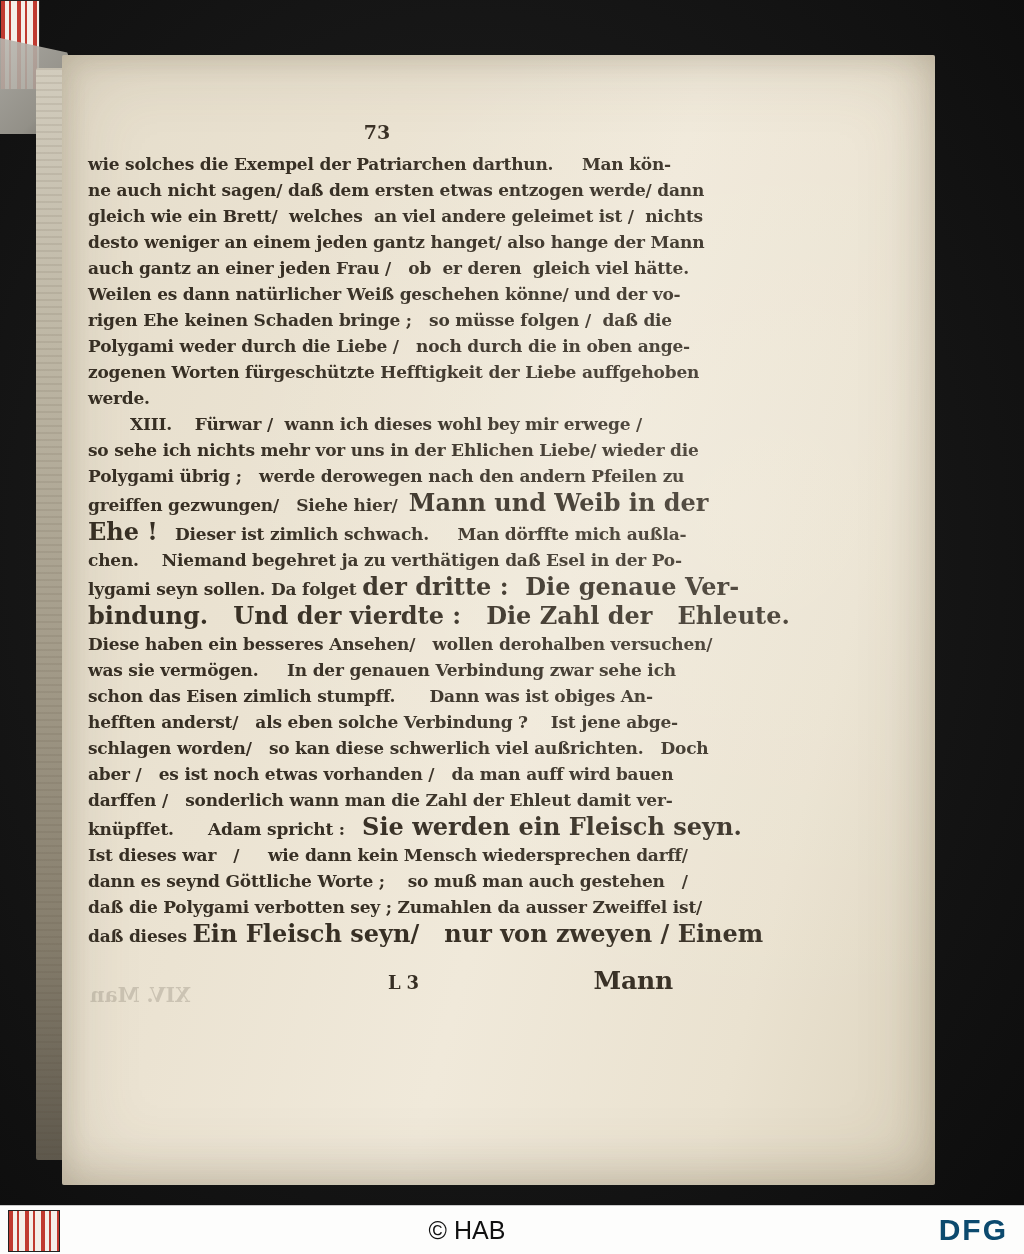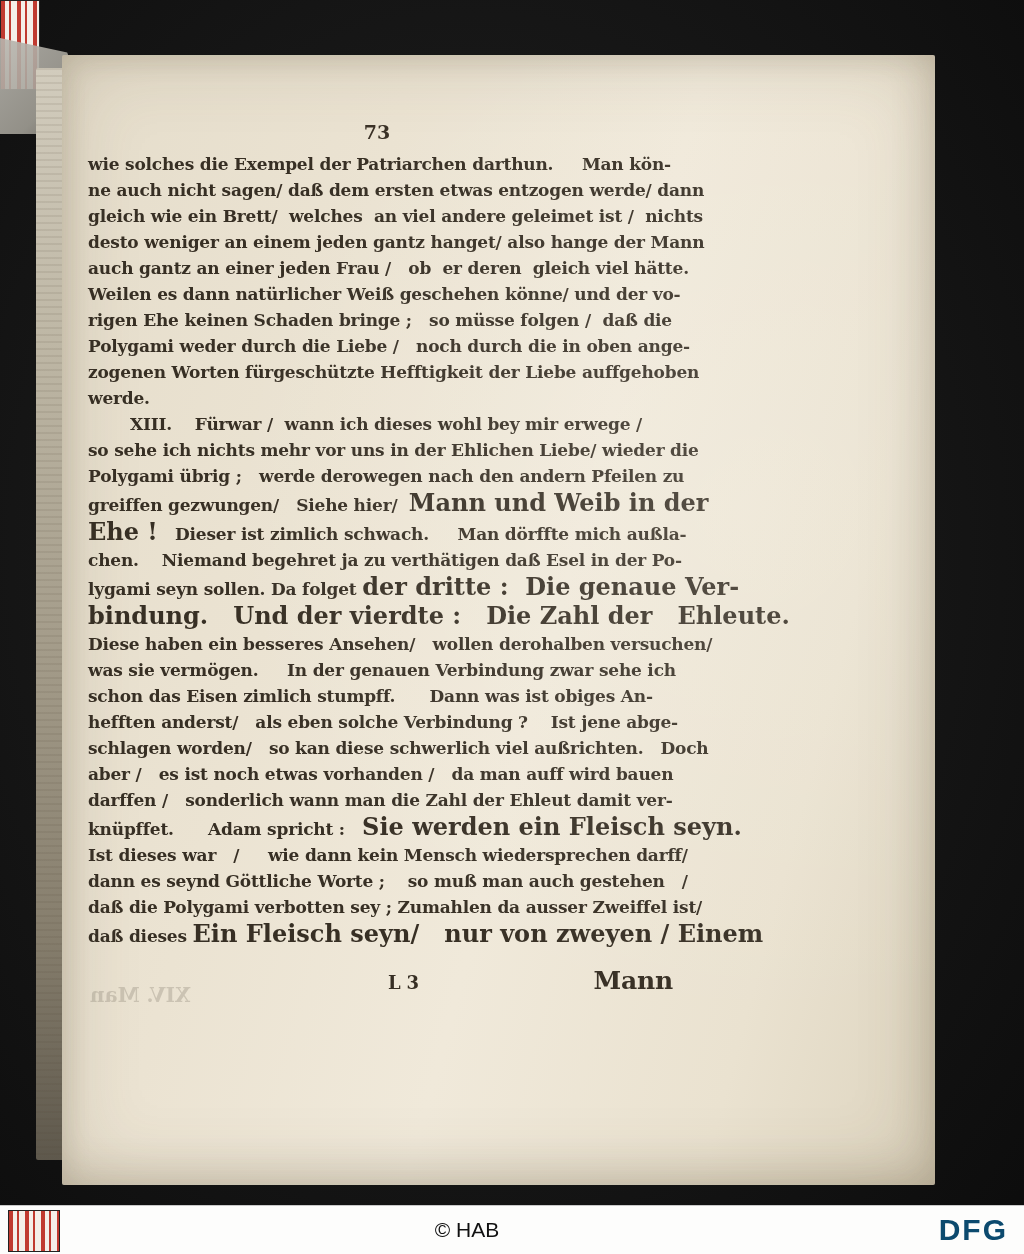--- a/index.html
+++ b/index.html
@@ -69,21 +69,21 @@
   .footerbar{
     position:absolute;left:0;bottom:0;width:1024px;height:48px;
     background:#fdfdfc;border-top:1px solid #c9c9c9;
   }
   .calib-bottom{position:absolute;left:8px;top:4px;width:50px;height:40px;}
   .footer-text{
     position:absolute;left:0;right:90px;top:0;height:48px;
     display:flex;align-items:center;justify-content:center;gap:8px;
     font-size:21px;color:#111;
   }
-  .footer-text .cp{font-size:21px;}
+  .footer-text .cp{font-size:25px;}
   .dfg{
     position:absolute;right:16px;top:7px;
     font-size:30px;font-weight:bold;letter-spacing:2px;color:#0c4a6e;
   }
 </style>
 </head>
 <body>
 
 <div class="stage">
 

